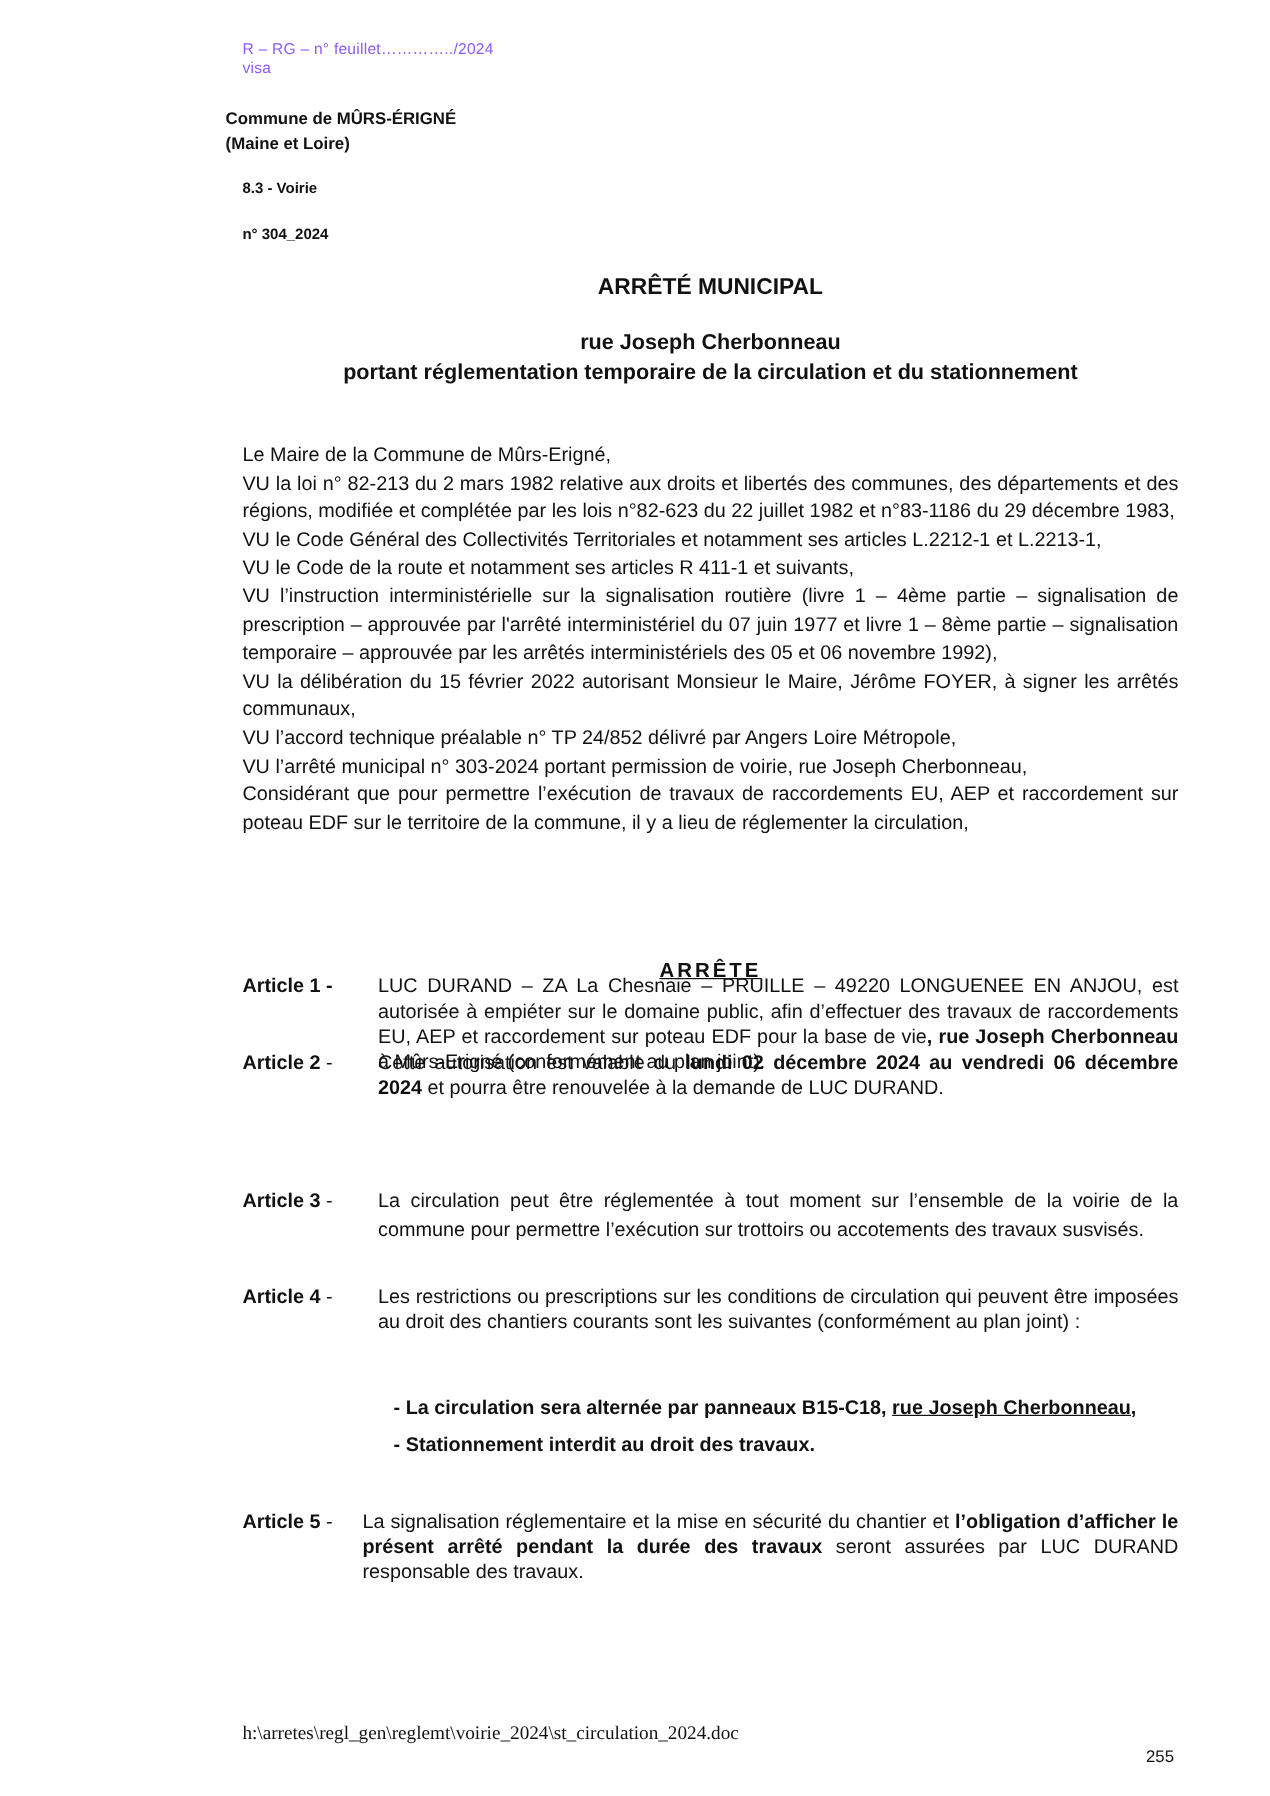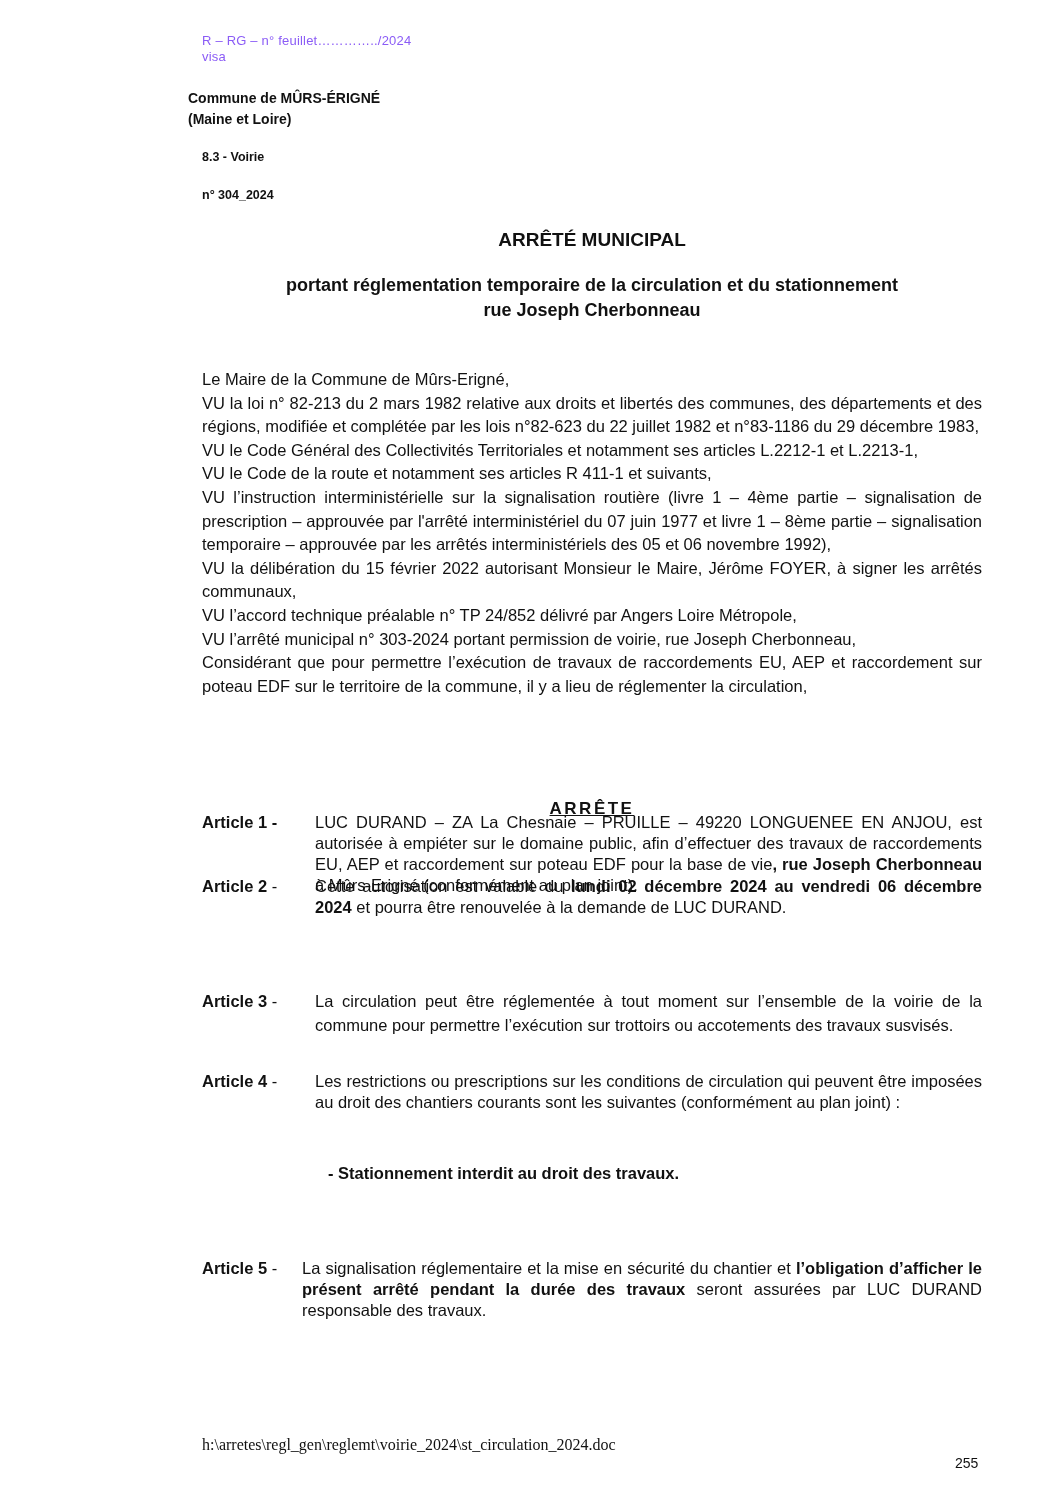--- a/index.html
+++ b/index.html
@@ -40,22 +40,22 @@
 <div class="abs commune">
   <div>Commune de MÛRS-ÉRIGNÉ</div>
   <div>(Maine et Loire)</div>
 </div>
 
 <div class="abs section">8.3 - Voirie</div>
 <div class="abs numero">n° 304_2024</div>
 
 <div class="abs title">ARRÊTÉ MUNICIPAL</div>
 <div class="abs subtitle">
+  <div>rue Joseph Cherbonneau</div>
   <div>portant réglementation temporaire de la circulation et du stationnement</div>
-  <div>rue Joseph Cherbonneau</div>
 </div>
 
 <div class="abs preamble">
   <p>Le Maire de la Commune de Mûrs-Erigné,</p>
   <p>VU la loi n° 82-213 du 2 mars 1982 relative aux droits et libertés des communes, des départements et des régions, modifiée et complétée par les lois n°82-623 du 22 juillet 1982 et n°83-1186 du 29 décembre 1983,</p>
   <p>VU le Code Général des Collectivités Territoriales et notamment ses articles L.2212-1 et L.2213-1,</p>
   <p>VU le Code de la route et notamment ses articles R 411-1 et suivants,</p>
   <p>VU l’instruction interministérielle sur la signalisation routière (livre 1 – 4ème partie – signalisation de prescription – approuvée par l'arrêté interministériel du 07 juin 1977 et livre 1 – 8ème partie – signalisation temporaire – approuvée par les arrêtés interministériels des 05 et 06 novembre 1992),</p>
   <p>VU la délibération du 15 février 2022 autorisant Monsieur le Maire, Jérôme FOYER, à signer les arrêtés communaux,</p>
   <p>VU l’accord technique préalable n° TP 24/852 délivré par Angers Loire Métropole,</p>
@@ -79,21 +79,22 @@
   <div class="lbl"><span>Article 3</span><span class="dash"> -</span></div>
   <div class="body">La circulation peut être réglementée à tout moment sur l’ensemble de la voirie de la commune pour permettre l’exécution sur trottoirs ou accotements des travaux susvisés.</div>
 </div>
 
 <div class="abs article" style="top: 1071px;">
   <div class="lbl"><span>Article 4</span><span class="dash"> -</span></div>
   <div class="body">Les restrictions ou prescriptions sur les conditions de circulation qui peuvent être imposées au droit des chantiers courants sont les suivantes (conformément au plan joint) :</div>
 </div>
 
 <div class="abs bullets" style="top: 1163px;">
-  <p style="">- Stationnement interdit au droit des travaux.</p>
+  <p><span>- La circulation sera alternée par panneaux B15-C18, </span><span class="u">rue Joseph Cherbonneau,</span></p>
+  <p style="margin-top: 10px;">- Stationnement interdit au droit des travaux.</p>
 </div>
 
 <div class="abs article art5" style="top: 1258px;">
   <div class="lbl"><span>Article 5</span><span class="dash"> -</span></div>
   <div class="body"><span>La signalisation réglementaire et la mise en sécurité du chantier et </span><b>l’obligation d’afficher le présent arrêté pendant la durée des travaux</b><span> seront assurées par LUC DURAND responsable des travaux.</span></div>
 </div>
 
 <div class="abs footer-path">h:\arretes\regl_gen\reglemt\voirie_2024\st_circulation_2024.doc</div>
 <div class="abs page-num">255</div>
 

